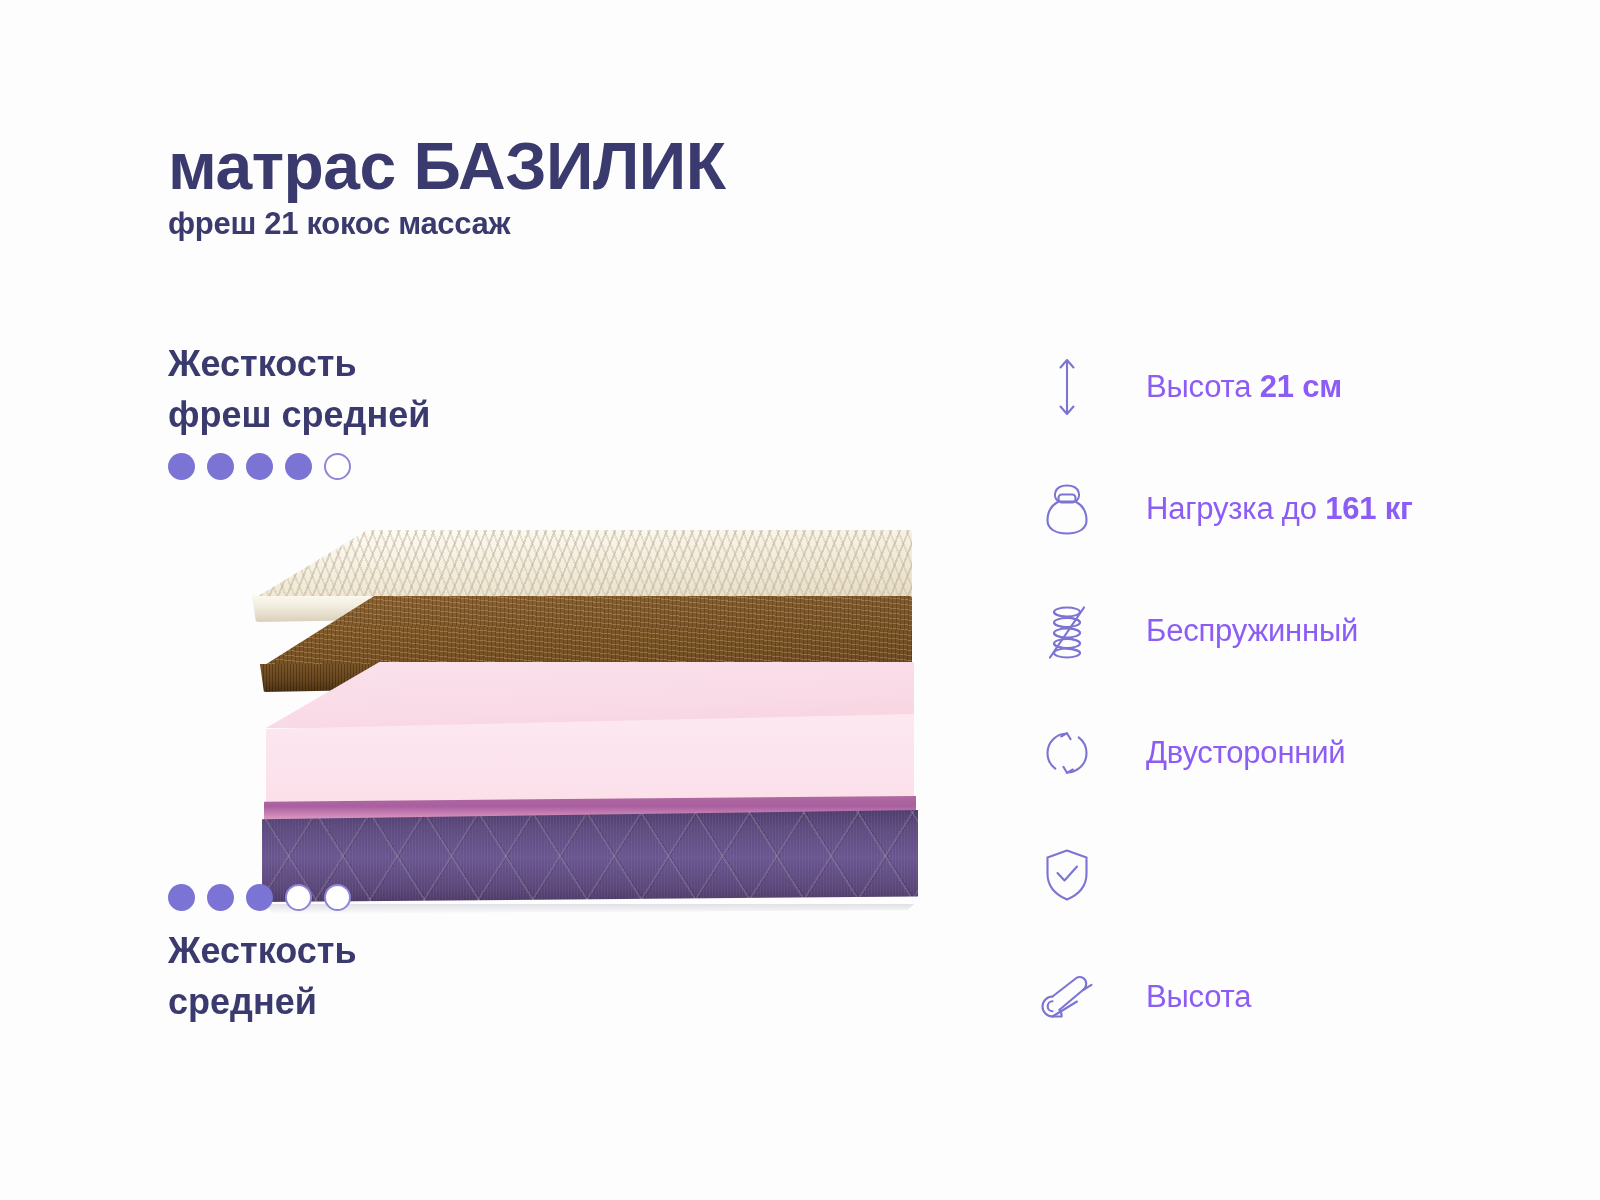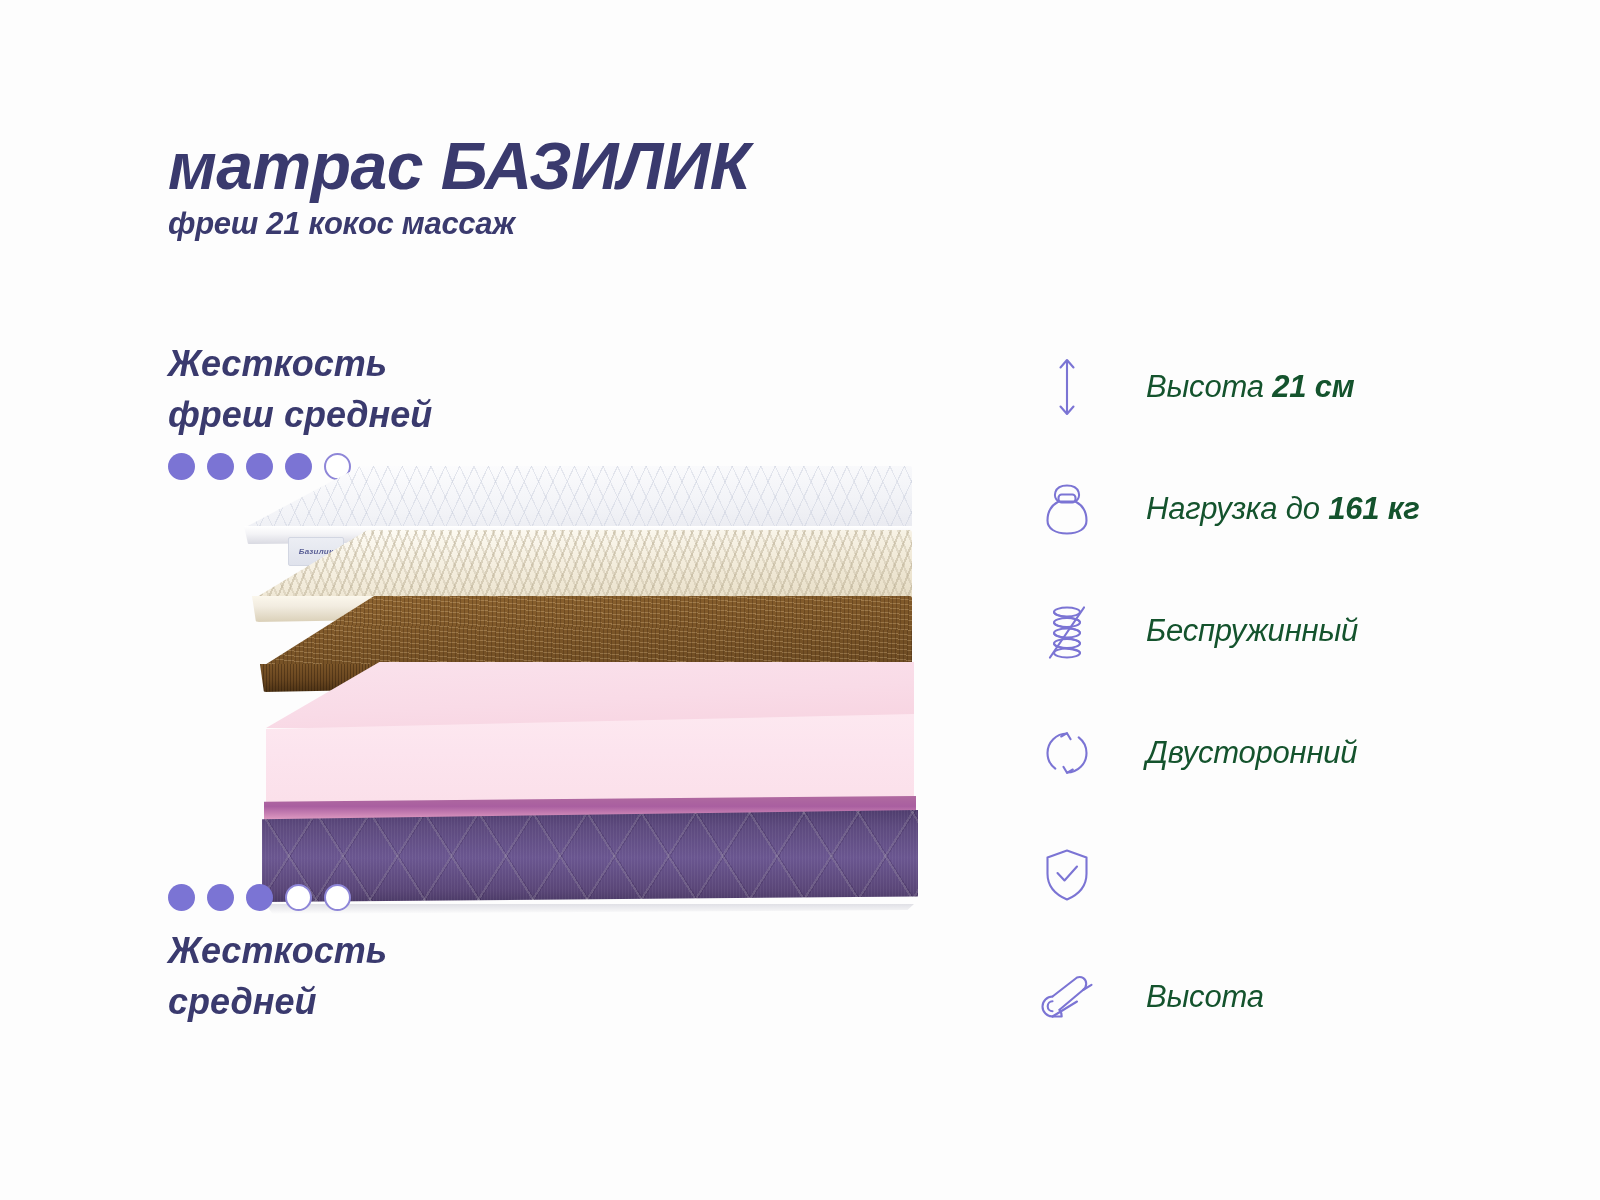--- a/index.html
+++ b/index.html
@@ -7,21 +7,20 @@
     padding: 0;
     background: #ffffff;
   }
   #root {
     position: relative;
     width: 1600px;
     height: 1200px;
     background: #fdfdfd;
     font-family: "Liberation Sans", sans-serif;
     overflow: hidden;
-    font-style: italic;
   }
 
   
   .title-block {
     position: absolute;
     left: 168px;
     top: 132px;
     width: 900px;
   }
   .title-main {
@@ -97,21 +96,21 @@
     display: flex;
     align-items: center;
     justify-content: center;
   }
   .feat-ico svg {
     display: block;
     overflow: visible;
   }
   .feat-txt {
     font-size: 31px;
-    color: #14532d;
+    color: #8b5cf6;
     margin-left: 48px;
     white-space: nowrap;
     letter-spacing: -0.2px;
   }
   .feat-txt b { font-weight: bold; }
 
   
   .stack {
     position: absolute;
     left: 236px;
@@ -245,25 +244,20 @@
       <span class="dot on"></span>
       <span class="dot on"></span>
       <span class="dot on"></span>
       <span class="dot on"></span>
       <span class="dot off"></span>
     </div>
   </div>
 
   <div class="stack">
 
-    <div class="layer l1">
-      <div class="l1-top"></div>
-      <div class="l1-front"></div>
-      <div class="tag">Базилик</div>
-    </div>
 
     <div class="layer l2">
       <div class="l2-top"></div>
       <div class="l2-front"></div>
     </div>
 
     <div class="layer l3">
       <div class="l3-top"></div>
       <div class="l3-front"></div>
     </div>

